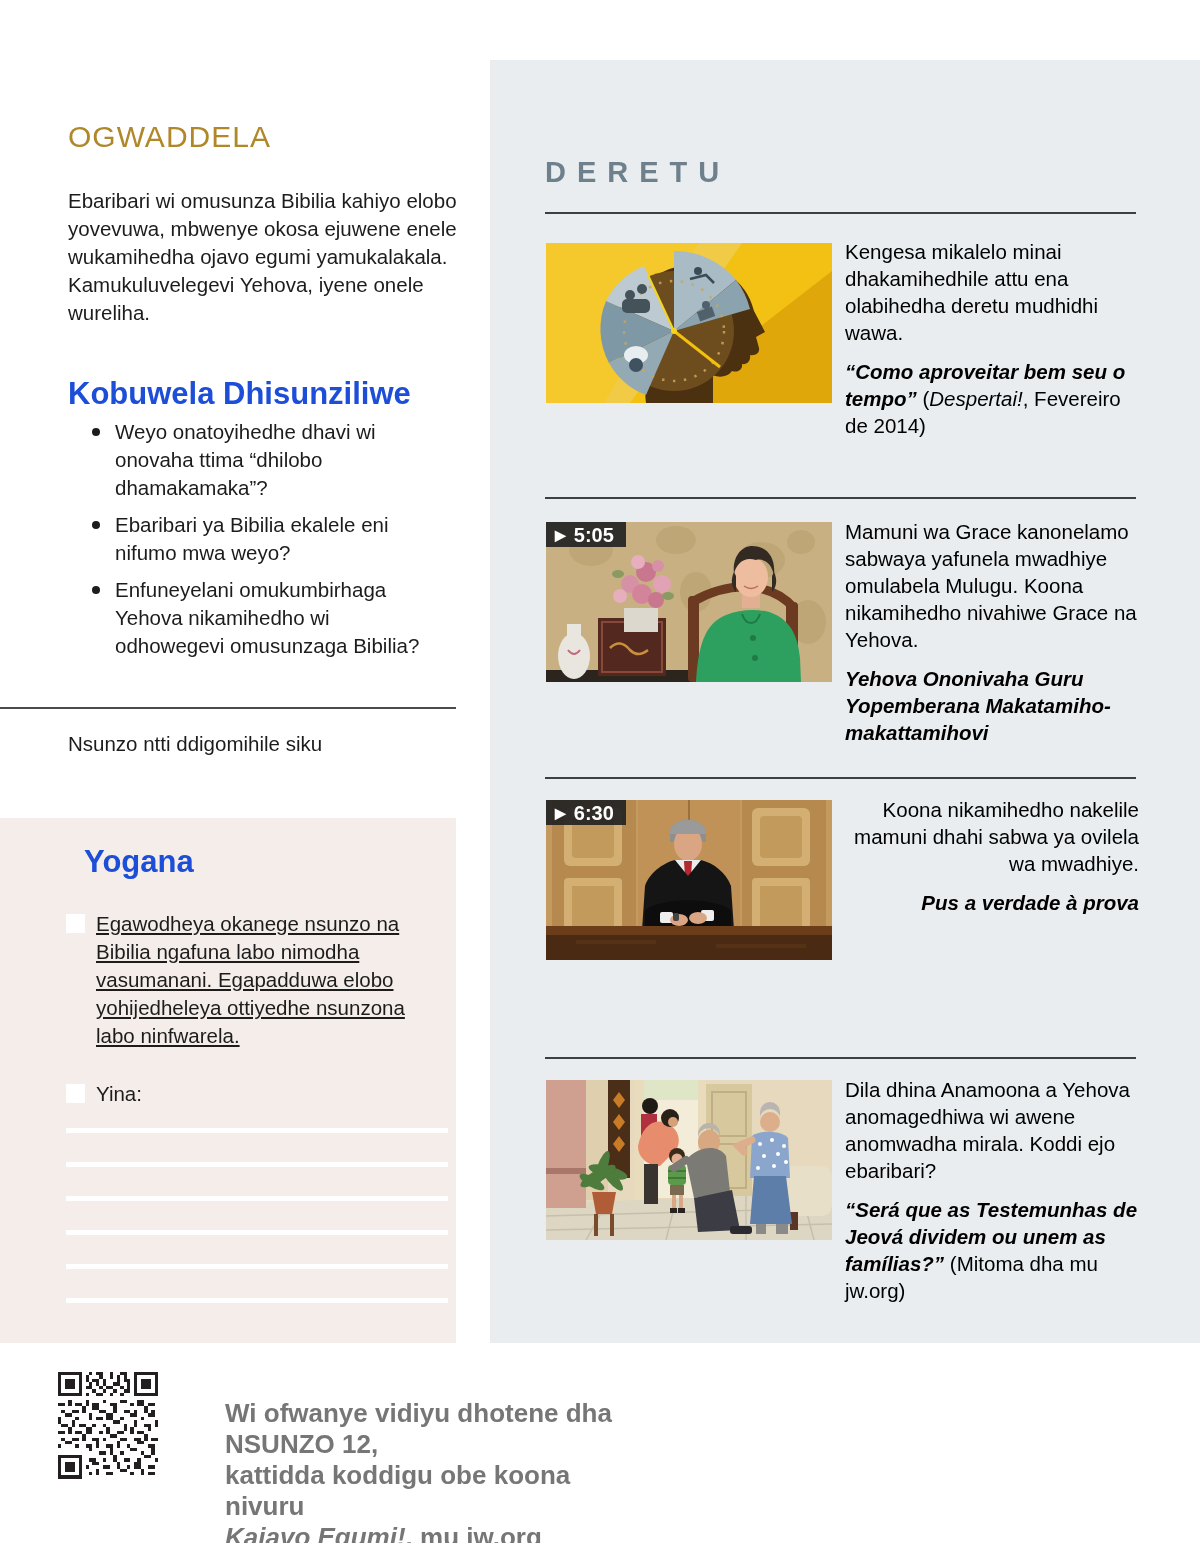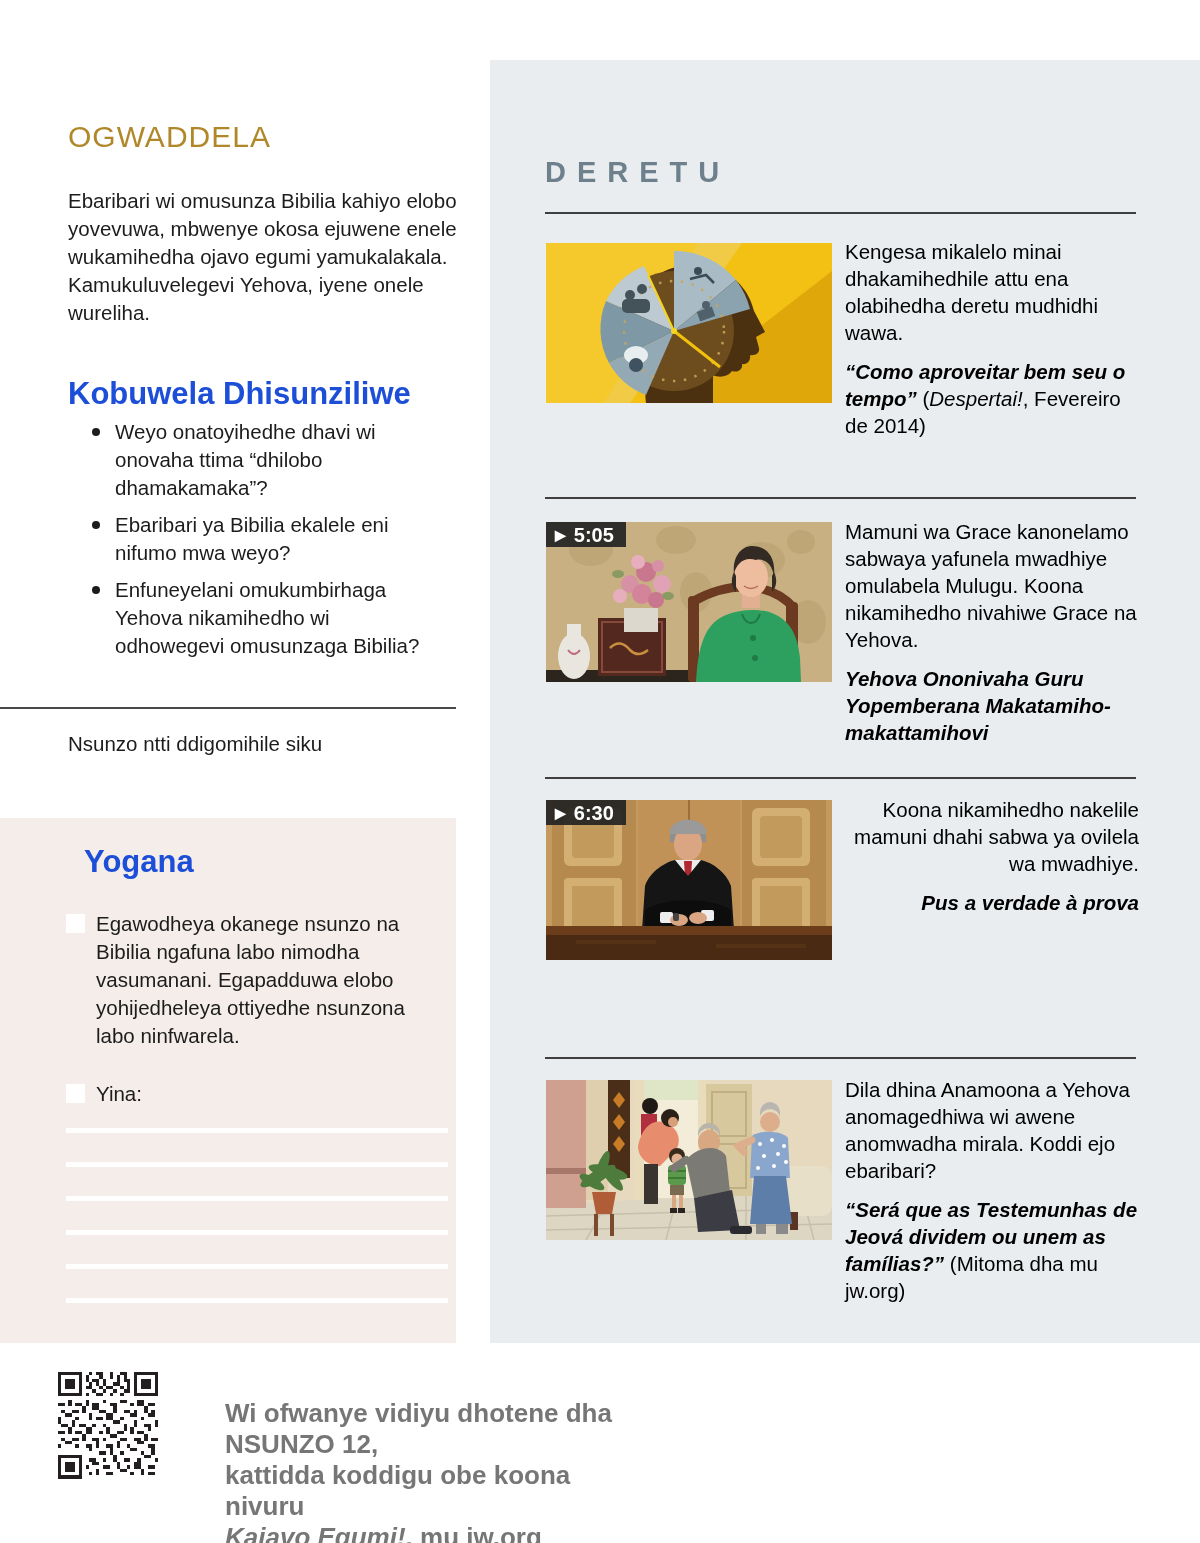--- a/index.html
+++ b/index.html
@@ -17,21 +17,21 @@
   .bullets li::before{content:"";position:absolute;left:24px;top:10px;width:8px;height:8px;
               border-radius:50%;background:#1c1c1c;}
   .left-divider{position:absolute;left:0;top:707px;width:456px;border-top:2px solid #4a4a4a;}
   .note{position:absolute;left:68px;top:732px;font-size:20.5px;}
 
   .yogana-box{position:absolute;left:0;top:818px;width:456px;height:525px;background:#f4ede9;}
   .yogana-box h2{position:absolute;left:68px;top:10px;margin:16px;}
   .check-item{position:absolute;left:66px;width:370px;}
   .check-item .box{position:absolute;left:0;top:4px;width:19px;height:19px;background:#ffffff;}
   .check-item .txt{display:block;margin-left:30px;font-size:20.5px;line-height:28px;}
-  #check1{top:92px;}
+  #check1{top:92px;text-decoration:underline;}
   #check2{top:262px;}
   .write-line{position:absolute;left:66px;width:382px;height:5px;background:#ffffff;}
 
   
   .qr{position:absolute;left:58px;top:1372px;width:100px;height:106px;}
   .footer-text{position:absolute;left:197px;top:1398px;width:420px;font-size:26px;font-weight:700;
                color:#767676;line-height:31px;margin-left:28px;}
   .footer-text .it{font-style:italic;}
 
   

